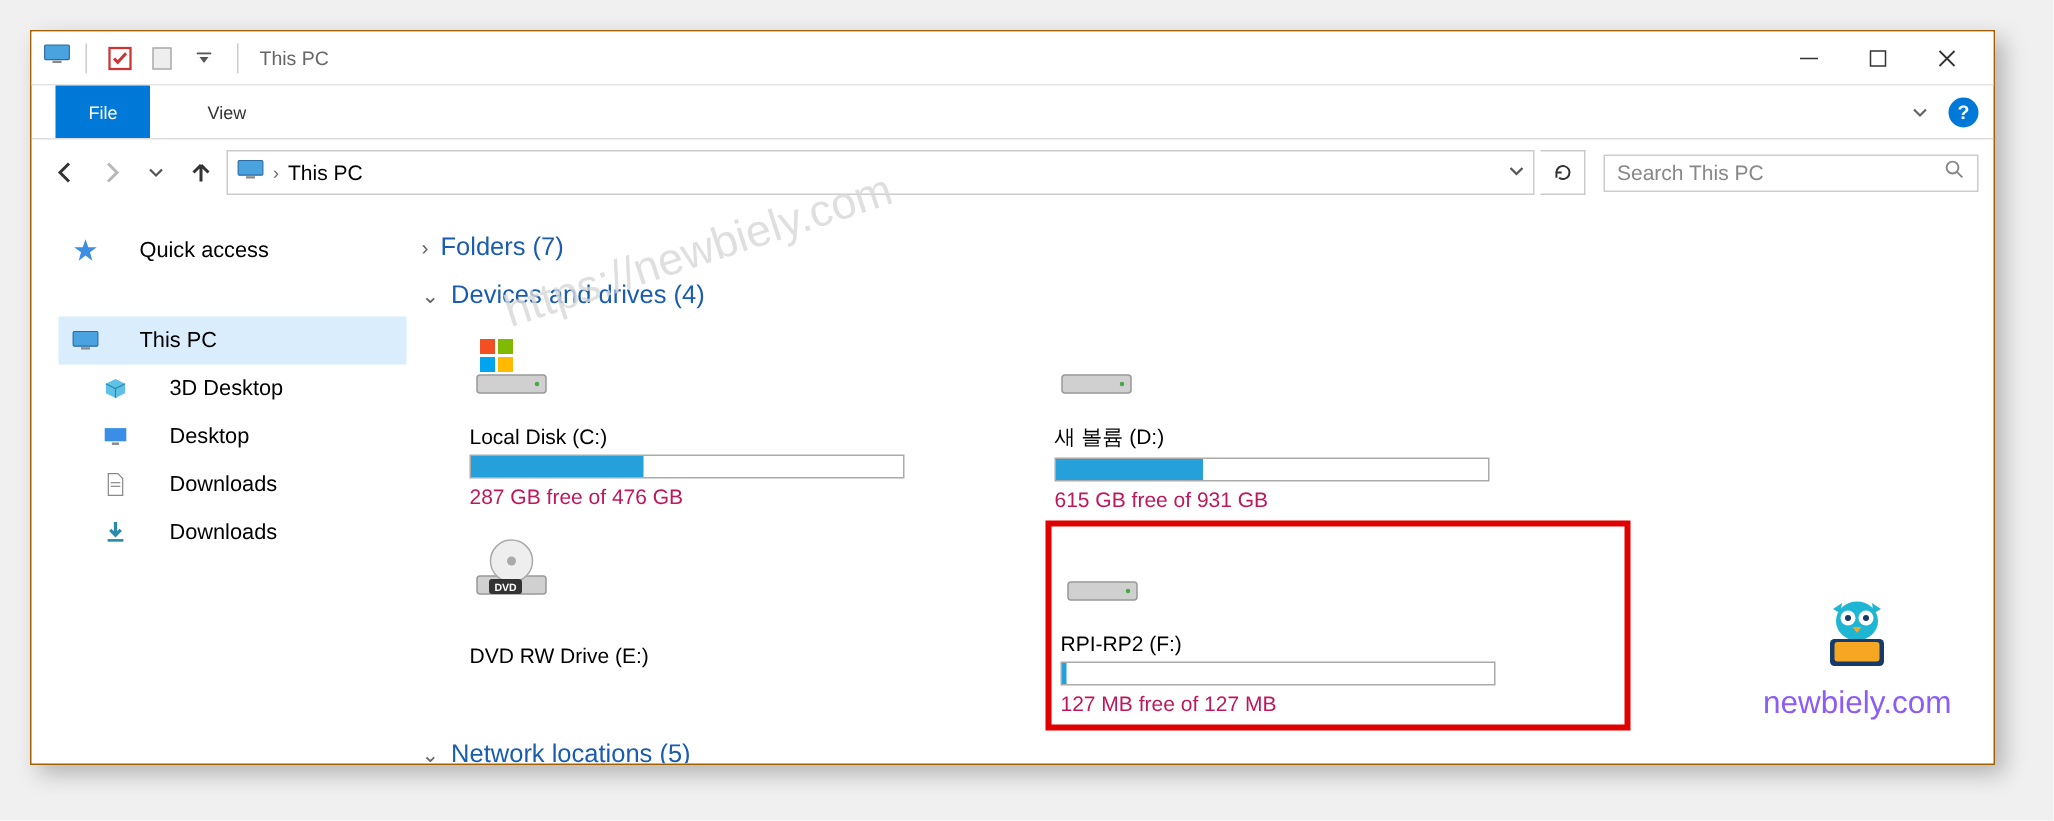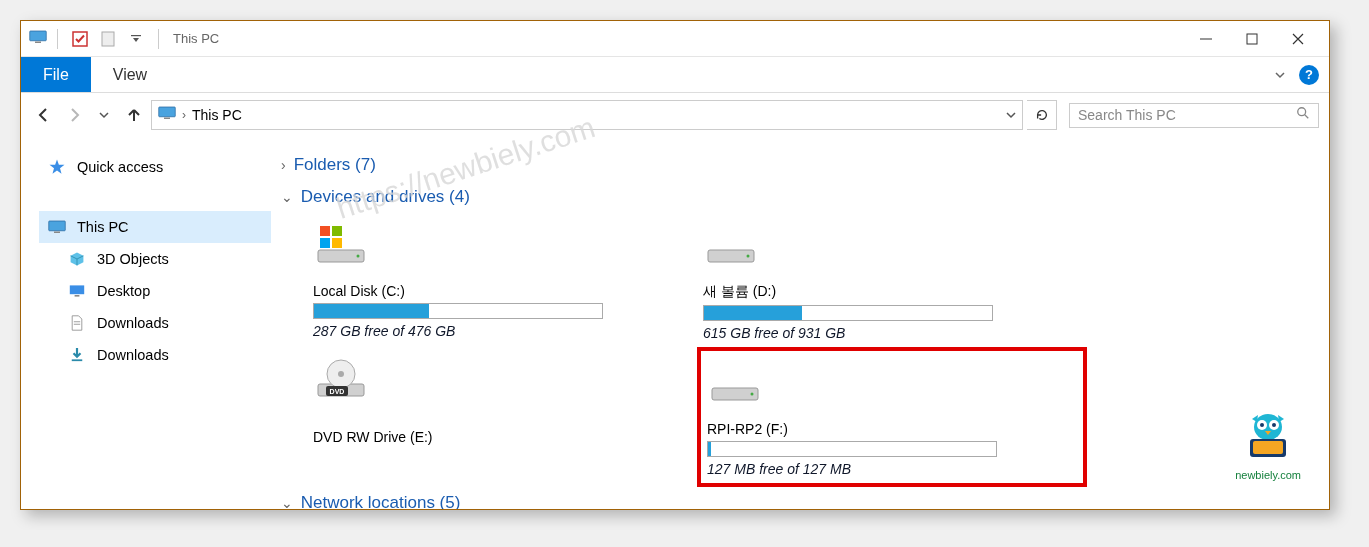--- a/index.html
+++ b/index.html
@@ -12,59 +12,59 @@
 .titlebar { height: 36px; display: flex; align-items: center; padding: 0 8px; background: #fff; border-bottom: 1px solid #e5e5e5; }
 .titlebar .qat { display: flex; align-items: center; gap: 4px; }
 .titlebar .monitor-icon { width: 18px; height: 14px; }
 .titlebar .sep { width: 1px; height: 20px; background: #ccc; margin: 0 6px; }
 .titlebar .qat-btn { width: 24px; height: 24px; display: flex; align-items: center; justify-content: center; }
 .titlebar .title { color: #666; font-size: 13px; margin-left: 8px; }
 .titlebar .controls { margin-left: auto; display: flex; }
 .titlebar .controls .ctl { width: 46px; height: 32px; display: flex; align-items: center; justify-content: center; color: #555; }
 
 .ribbon { height: 36px; display: flex; align-items: stretch; border-bottom: 1px solid #ddd; }
-.ribbon .tab { padding: 0 22px; display: flex; align-items: center; font-size: 16px; color: #333; }
+.ribbon .tab { padding: 0 22px; display: flex; align-items: center; font-size: 12px; color: #333; margin-left: 16px; }
 .ribbon .tab.file { background: #0078d7; color: #fff; font-weight: 400; }
 .ribbon .spacer { flex: 1; }
 .ribbon .chevron { width: 30px; display: flex; align-items: center; justify-content: center; color: #666; }
 .ribbon .help { width: 20px; height: 20px; border-radius: 50%; background: #0078d7; color: #fff; font-size: 13px; font-weight: bold; display: flex; align-items: center; justify-content: center; margin: auto 10px auto 4px; }
 
 .navrow { height: 44px; display: flex; align-items: center; padding: 0 10px; gap: 4px; }
 .navrow .navbtn { width: 26px; height: 26px; display: flex; align-items: center; justify-content: center; color: #555; }
 .addrbox { flex: 1; height: 30px; border: 1px solid #ccc; display: flex; align-items: center; padding: 0 6px; gap: 6px; }
 .addrbox .monitor-icon { width: 18px; height: 14px; }
 .addrbox .crumb { font-size: 14px; color: #000; }
 .addrbox .chev { color: #666; font-size: 12px; }
 .addrbox .spacer { flex: 1; }
 .refresh { width: 30px; height: 30px; border: 1px solid #ccc; border-left: none; display: flex; align-items: center; justify-content: center; }
 .searchbox { width: 250px; height: 25px; border: 1px solid #ccc; margin-left: 8px; display: flex; align-items: center; padding: 0 8px; }
 .searchbox input { border: none; outline: none; font-size: 14px; flex: 1; color: #000; }
 .searchbox input::placeholder { color: #888; }
 
 .main { display: flex; height: calc(100% - 116px); }
 .sidebar { width: 250px; padding: 14px 0 0 18px; }
-.sidebar .item { display: flex; align-items: center; gap: 10px; padding: 6px 8px; font-size: 14.5px; color: #000; }
+.sidebar .item { display: flex; align-items: center; gap: 26px; padding: 6px 8px; font-size: 14.5px; color: #000; }
 .sidebar .item.selected { background: #d9edfd; }
 .sidebar .item .ico { width: 20px; height: 20px; display: flex; align-items: center; justify-content: center; }
 .sidebar .sub { padding-left: 28px; }
 .content { flex: 1; padding: 12px 10px; overflow: hidden; }
 .group-header { display: flex; align-items: center; gap: 8px; color: #1a5cb0; font-size: 17px; padding: 6px 0; }
 .group-header .tri { font-size: 14px; color: #666; }
 .drives { display: flex; flex-wrap: wrap; gap: 0; padding-left: 26px; }
 .drive { width: 390px; display: flex; gap: 14px; padding: 6px; align-items: flex-start; flex-direction: column; }
 .drive .dicon { width: 56px; height: 50px; display: flex; align-items: center; justify-content: center; }
 .drive .dinfo { flex: 1; }
 .drive .dname { font-size: 14px; color: #000; margin-bottom: 4px; }
 .drive .bar { width: 290px; height: 16px; border: 1px solid #aaa; background: #fff; position: relative; margin-bottom: 4px; }
 .drive .bar .fill { height: 100%; background: #26a0da; }
-.drive .dfree { font-size: 14px; color: #0f172a; font-style: italic; }
+.drive .dfree { font-size: 14px; color: #be185d; }
 .drive.highlight { border: 4px solid #e00000; }
 .watermark { position: absolute; top: 130px; left: 310px; font-size: 30px; color: #d8d8d8; transform: rotate(-18deg); pointer-events: none; font-weight: 500; opacity: 0.8; }
 .owl-brand { position: absolute; right: 28px; bottom: 28px; text-align: center; }
-.owl-brand .txt { color: #15803d; font-size: 11px; margin-top: 2px; }
+.owl-brand .txt { color: #8b5cf6; font-size: 21px; margin-top: 2px; }
 </style>
 </head>
 <body>
 
 <div class="window">
 
   <div class="titlebar">
     <div class="qat">
       <span class="ico">
         <svg class="monitor-icon" viewBox="0 0 24 18">
@@ -199,21 +199,21 @@
         </span>
         <span>This PC</span>
       </div>
       <div class="item sub">
         <span class="ico">
           <svg width="16" height="16" viewBox="0 0 20 20">
               <path d="M10 2 L18 6 L18 14 L10 18 L2 14 L2 6 Z" fill="#5ec1e8"></path>
               <path d="M2 6 L10 10 L18 6 M10 10 L10 18" stroke="#2a8aaa" fill="none"></path>
             </svg>
         </span>
-        <span>3D Objects</span>
+        <span>3D Desktop</span>
       </div>
       <div class="item sub">
         <span class="ico">
           <svg width="16" height="14" viewBox="0 0 20 16">
               <rect x="1" y="1" width="18" height="11" fill="#3a8ee6"></rect>
               <rect x="7" y="13" width="6" height="2" fill="#888"></rect>
             </svg>
         </span>
         <span>Desktop</span>
       </div>

